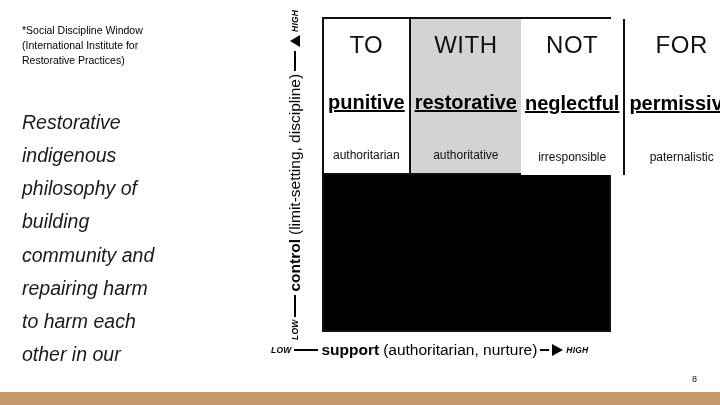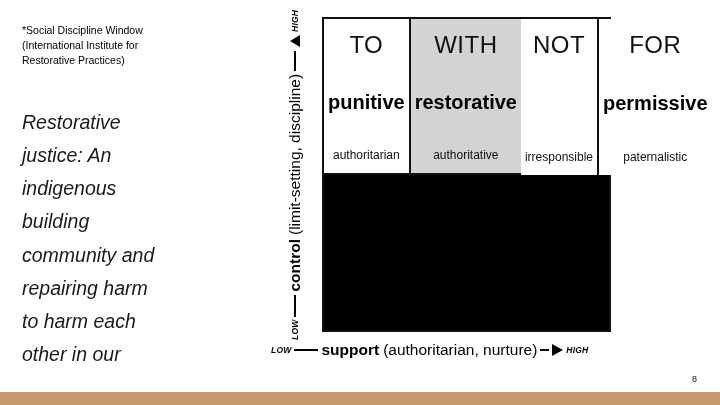--- a/index.html
+++ b/index.html
@@ -153,20 +153,21 @@
     color: #111111;
     letter-spacing: 0.5px;
     line-height: 1;
   }
   .cell-main {
     font-size: 20px;
     font-weight: bold;
     color: #000000;
     line-height: 1;
     margin-top: -2px;
+    text-decoration: underline;
   }
   .cell-sub {
     font-size: 12px;
     color: #111111;
     line-height: 1;
   }
 
   
   #x-axis {
     position: absolute;
@@ -205,22 +206,22 @@
   <div id="left-col">
 
     <div id="footnote">
       <div>*Social Discipline Window</div>
       <div>(International Institute for</div>
       <div>Restorative Practices)</div>
     </div>
 
     <div id="body-text">
       <div>Restorative</div>
-      <div>justice: An</div>
       <div>indigenous</div>
+      <div>philosophy of</div>
       <div>building</div>
       <div>community and</div>
       <div>repairing harm</div>
       <div>to harm each</div>
       <div>other in our</div>
     </div>
 
   </div>
 
   <div id="diagram">
@@ -248,20 +249,21 @@
       </div>
 
       <div class="cell shaded bb">
         <span class="cell-prep">WITH</span>
         <span class="cell-main">restorative</span>
         <span class="cell-sub">authoritative</span>
       </div>
 
       <div class="cell br">
         <span class="cell-prep">NOT</span>
+        <span class="cell-main">neglectful</span>
         <span class="cell-sub">irresponsible</span>
       </div>
 
       <div class="cell">
         <span class="cell-prep">FOR</span>
         <span class="cell-main">permissive</span>
         <span class="cell-sub">paternalistic</span>
       </div>
 
     </div>

